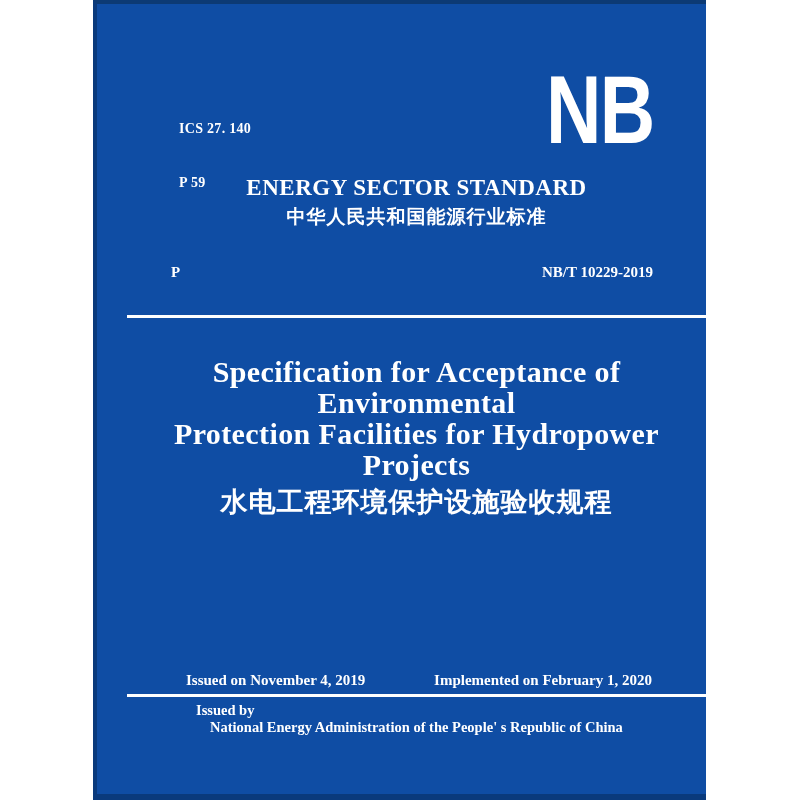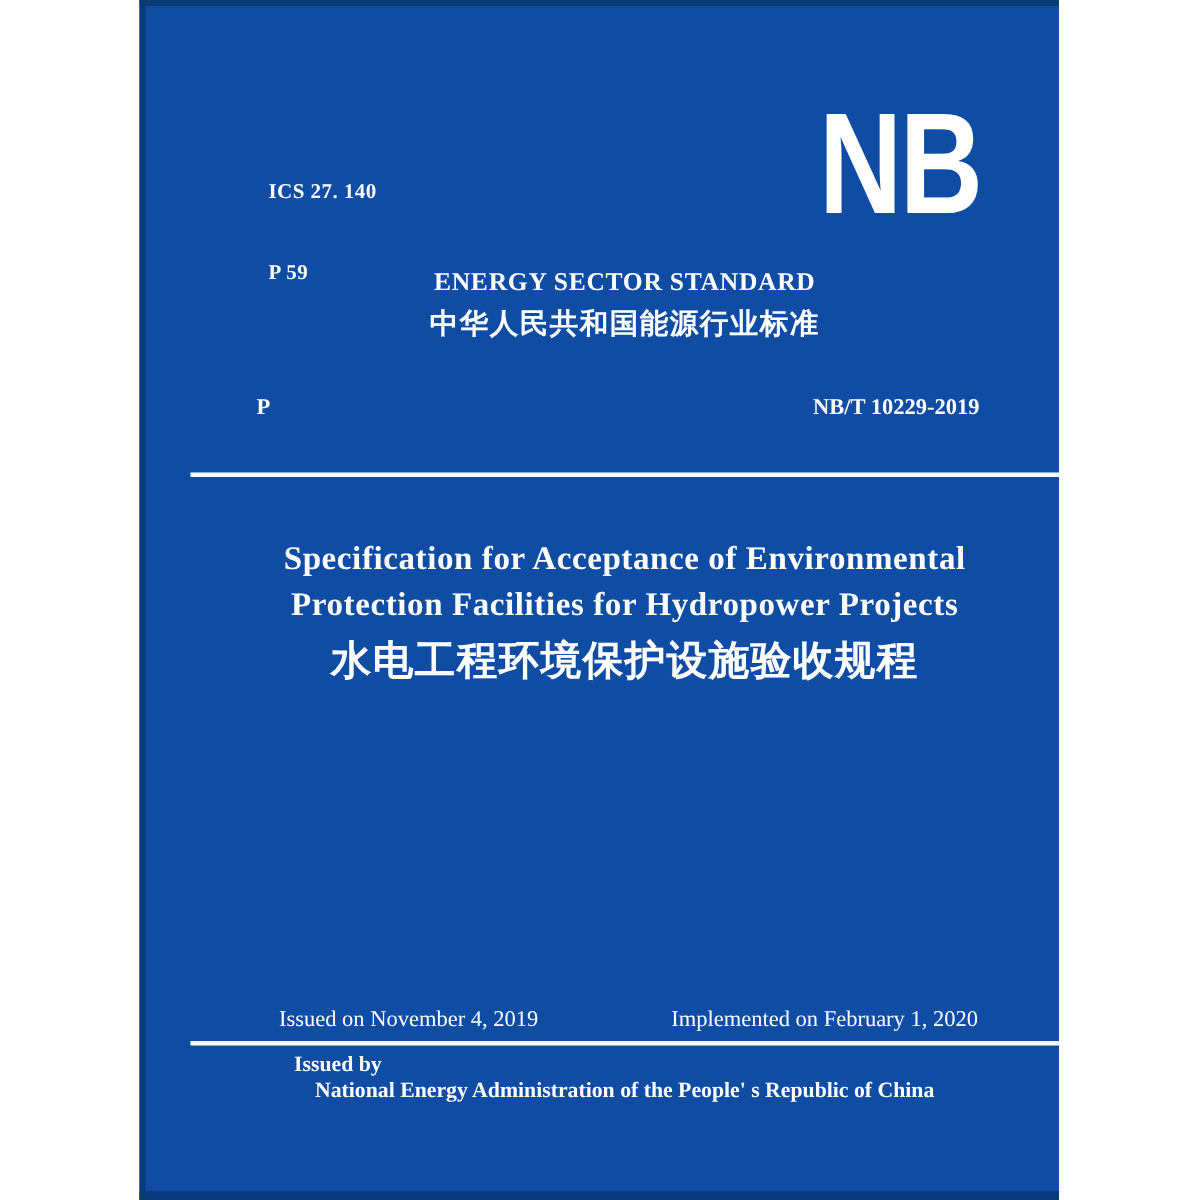--- a/index.html
+++ b/index.html
@@ -49,21 +49,21 @@
     transform-origin: left top;
   }
 
   .header-block {
     position: absolute;
     left: 30px; top: 170px;
     width: 579px;
     text-align: center;
   }
   .header-line {
-    font-size: 17px; font-weight: bold;
+    font-size: 23px; font-weight: bold;
     line-height: 28px;
     letter-spacing: 0.5px;
   }
   .header-cn {
     font-family: "Liberation Sans", "DejaVu Sans", sans-serif;
     font-size: 19px; font-weight: bold;
     line-height: 24px;
     margin-top: 3px;
     letter-spacing: 1px;
     text-align: center;
@@ -88,39 +88,39 @@
   .rule-top    { top: 311px; }
   .rule-bottom { top: 690px; }
 
   .title-block {
     position: absolute;
     left: 30px; top: 352px;
     width: 579px;
     text-align: center;
   }
   .title-en {
-    font-size: 22px; font-weight: bold;
+    font-size: 30px; font-weight: bold;
     line-height: 31px;
     letter-spacing: 0.4px;
   }
   .title-cn {
     font-size: 27px; font-weight: bold;
     line-height: 34px;
     margin-top: 5px;
     letter-spacing: 1px;
   }
 
   .dates-row {
     position: absolute;
     left: 30px; top: 668px;
     width: 579px;
     display: flex;
     justify-content: space-between;
     padding: 0 54px 0 59px;
-    font-size: 15px; font-weight: normal;
+    font-size: 15px; font-weight: bold;
   }
 
   .issuer-row {
     position: absolute;
     left: 30px; top: 698px;
     width: 579px;
     padding-left: 69px;
     display: flex;
     font-size: 14.5px; font-weight: bold;
     white-space: nowrap;

